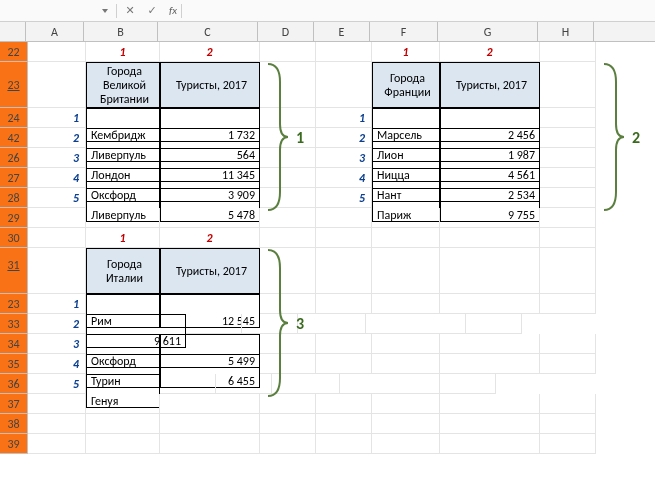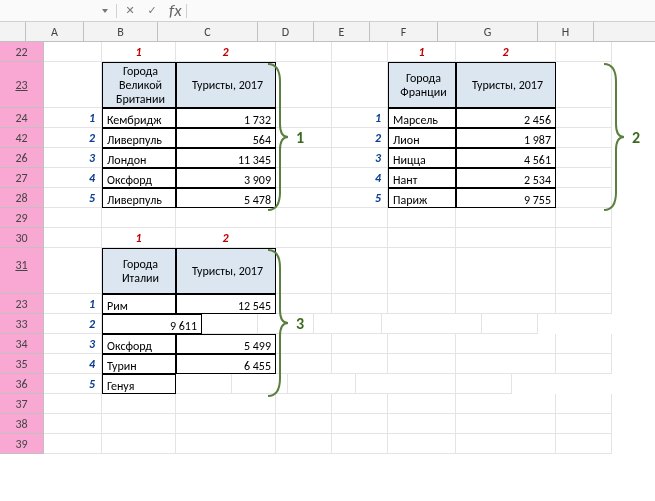--- a/index.html
+++ b/index.html
@@ -25,21 +25,21 @@
     background: #fafafa;
     padding-left: 30px;
     gap: 4px;
   }
   .fbar .sep { width:1px; height:14px; background:#d0d0d0; }
   .fbar .dd {
     width:0;height:0;border-left:3px solid transparent;border-right:3px solid transparent;border-top:4px solid #777;
     margin:0 4px;
   }
   .fbar .iconbox { width:18px; text-align:center; color:#777; font-size:11px; }
-  .fbar .fx { color:#666; font-style:italic; font-size:17px; margin-left:4px;}
+  .fbar .fx { color:#666; font-style:italic; font-size:11px; margin-left:4px;}
   .fbar .namebox { width:64px; }
 
   .grid {
     position:absolute;
     left:0; right:0; top:22px; bottom:0;
   }
   
   .colhdr {
     position:absolute; left:0; right:0; top:0; height:20px;
     display:flex;
@@ -54,22 +54,22 @@
     color:#444;
   }
   .body {
     position:absolute;
     left:0; right:0; top:20px; bottom:0;
     overflow:hidden;
   }
   .row { display:flex; height:20px; }
   .row.tall { height:46px; }
   .rh {
-    width:44px;
-    background:#f9a8d4;
+    width:28px;
+    background:#f97316;
     border-right:1px solid #c0c0c0;
     border-bottom:1px solid #c0c0c0;
     text-align:center;
     line-height:20px;
     color:#444;
   }
   .row.tall .rh { line-height:46px;text-decoration:underline; }
   .c {
     border-right:1px solid #e4e4e4;
     border-bottom:1px solid #e4e4e4;
@@ -77,21 +77,21 @@
     padding:0 3px;
     overflow:hidden;
     white-space:nowrap;
   }
   .row.tall .c { line-height:14px; display:flex; align-items:center; justify-content:center; text-align:center; white-space:normal;padding-left:6px;}
   
   .wA{width:58px;} .wB{width:74px;} .wC{width:100px;} .wD{width:56px;}
   .wE{width:56px;} .wF{width:68px;} .wG{width:100px;} .wH{width:56px;}
   
   .thcell { background:#dbe6f1; border:1px solid #000 !important; text-align:center;}
-  .tdc { border:1px solid #000 !important; padding:1px 4px;}
+  .tdc { border:1px solid #000 !important; padding:16px 4px;}
   .tdc.num { text-align:right; }
 
   .toplabel {
     text-align:center; color:#c00000; font-weight:bold; font-style:italic;
   }
   .rowlabel {
     text-align:right; color:#0a3e8f; font-weight:bold; font-style:italic; padding-right:6px;
   }
 
   svg.brace { position:absolute; }

